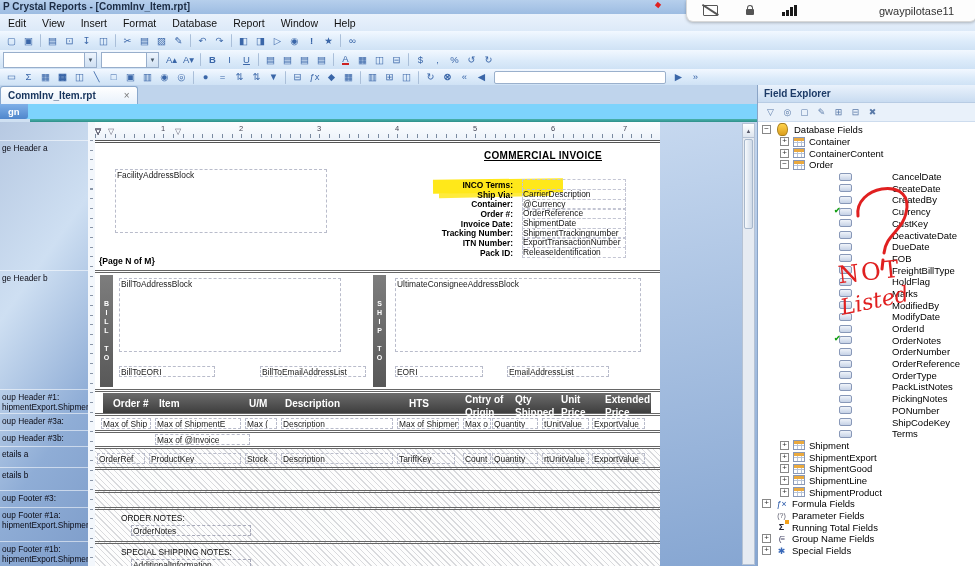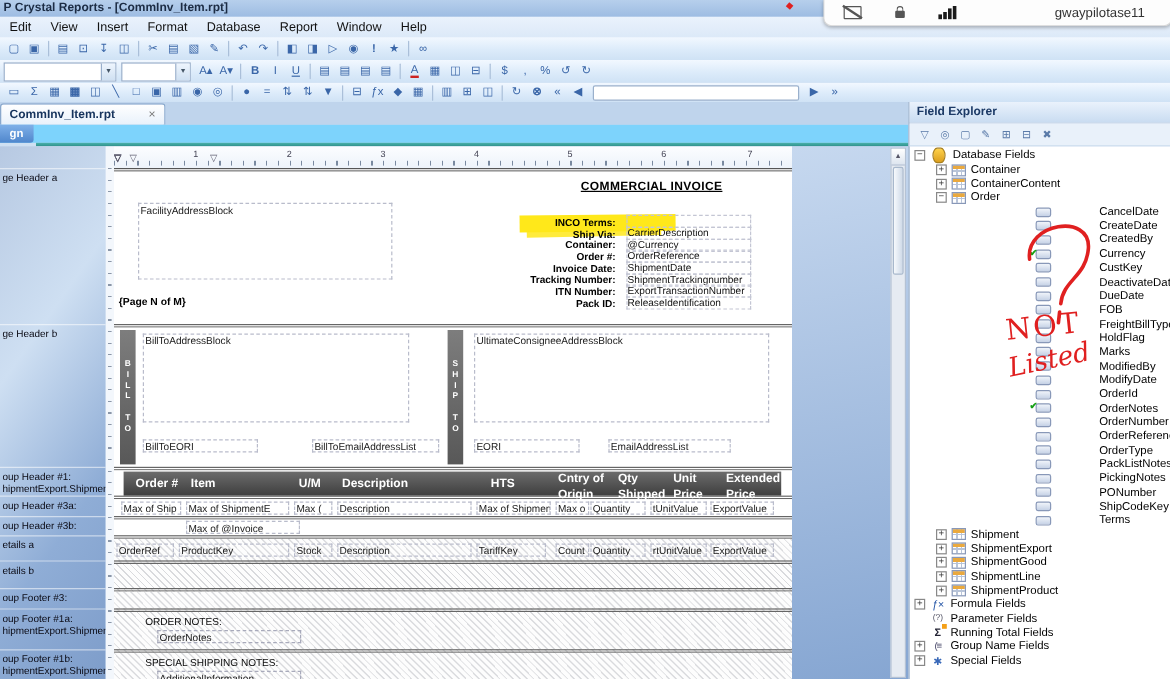--- a/index.html
+++ b/index.html
@@ -79,21 +79,21 @@
   .canvas{position:absolute;left:95px;top:18px;width:565px;height:426px;background:#fff;border-top:3px double #555;box-sizing:border-box;}
   .csec{position:relative;border-bottom:3px double #666;box-sizing:border-box;background:#fff;}
   .hatch{background:repeating-linear-gradient(45deg,#fdfdfd 0 3px,#d9dadd 3px 4px);}
   .fld{position:absolute;border:1px dashed #b9bccb;font-size:8.4px;color:#1a1a1a;white-space:nowrap;
     padding:0 1px;line-height:10px;height:11px;box-sizing:border-box;overflow:hidden;}
   .rpt-title{position:absolute;left:352px;top:7px;width:192px;text-align:center;font-size:10px;font-weight:bold;
     text-decoration:underline;letter-spacing:.3px;color:#000;}
   .hl-swath{position:absolute;left:338px;top:36px;width:130px;height:14px;background:#ffe81a;transform:rotate(-.6deg);}
   .hl-swath2{position:absolute;left:344px;top:49px;width:112px;height:5px;background:#ffe81a;opacity:.85;transform:rotate(-1.2deg);}
   .fac{left:20px;top:26px;width:212px;height:64px;}
-  .pagenm{position:absolute;left:4px;top:103px;font-size:8.6px;font-weight:bold;color:#000;}
+  .pagenm{position:absolute;left:4px;top:113px;font-size:8.6px;font-weight:bold;color:#000;}
   .inforows{position:absolute;left:302px;top:37px;width:256px;}
   .irow{height:9.7px;display:flex;align-items:center;}
   .ilabel{width:116px;text-align:right;font-weight:bold;font-size:8.4px;color:#000;flex:none;}
   .ival{margin-left:9px;font-size:8.4px;min-width:102px;border:1px dashed #c4c6d4;height:9px;line-height:8px;}
   .vband{position:absolute;top:2px;width:13px;height:112px;background:linear-gradient(#7d7d7d,#585858);
     color:#fff;font-size:7px;font-weight:bold;writing-mode:vertical-rl;text-orientation:upright;
     letter-spacing:2px;display:flex;align-items:center;justify-content:center;}
   .billto{left:5px;}.shipto{left:278px;}
   .f-billaddr{left:24px;top:5px;width:222px;height:74px;}
   .f-billeori{left:24px;top:93px;width:96px;}
@@ -128,21 +128,21 @@
     display:flex;align-items:center;justify-content:center;font-size:6px;color:#556;}
   .sthumb{margin:1px;height:88px;background:linear-gradient(90deg,#f6f9fc,#cfdae8);border:1px solid #a8b8cc;border-radius:2px;}
   
   .fe{left:757px;top:85px;width:218px;height:481px;background:#fff;border-left:1px solid #8aa4c6;box-sizing:border-box;}
   .fe-title{height:18px;background:linear-gradient(#eaf2fc,#c9dcf1);color:#1c3a66;font-size:10px;font-weight:bold;
     padding:3px 0 0 6px;box-sizing:border-box;border-bottom:1px solid #b8cce4;}
   .fe-toolbar{height:18px;background:#e9f1fa;border-bottom:1px solid #cddcee;display:flex;align-items:center;padding-left:4px;}
   .fei{width:17px;height:14px;display:flex;align-items:center;justify-content:center;font-size:9px;color:#5a7aa8;}
   .fe-tree{height:445px;overflow:hidden;padding-top:2px;box-sizing:border-box;}
   .titem{display:flex;align-items:center;height:11.7px;white-space:nowrap;font-size:9.5px;color:#000;}
-  .lvl0{padding-left:4px;}.lvl1{padding-left:22px;}.lvl2{padding-left:56px;gap:36px;}
+  .lvl0{padding-left:4px;}.lvl1{padding-left:22px;}.lvl2{padding-left:32px;gap:36px;}
   .exp{width:9px;height:9px;border:1px solid #888;background:#fff;display:flex;align-items:center;justify-content:center;
     font-size:8px;line-height:1;color:#333;margin-right:4px;flex:none;box-sizing:border-box;}
   .exp.none{visibility:hidden;}
   .exp.plus::before{content:"+";margin-top:-1px;}
   .exp.minus::before{content:"−";margin-top:-1px;}
   .ticon{width:13px;height:10px;margin-right:4px;flex:none;position:relative;display:flex;align-items:center;justify-content:center;}
   .ticon.db{width:9px;height:11px;background:linear-gradient(#ffd24a,#dc9f1e);border:1px solid #a87f1d;border-radius:40%/55%;margin-left:2px;margin-right:6px;}
   .ticon.table{width:12px;height:10px;background:
       linear-gradient(#eaa93e 0 3px,transparent 3px),
       repeating-linear-gradient(to right,transparent 0 3px,#b8c4d8 3px 4px),

